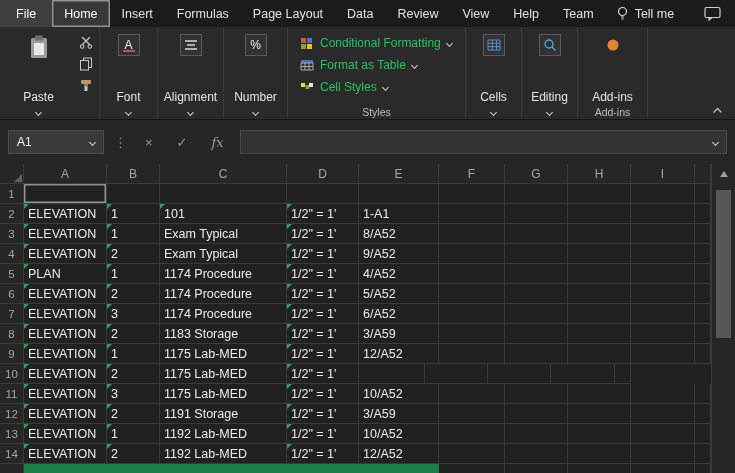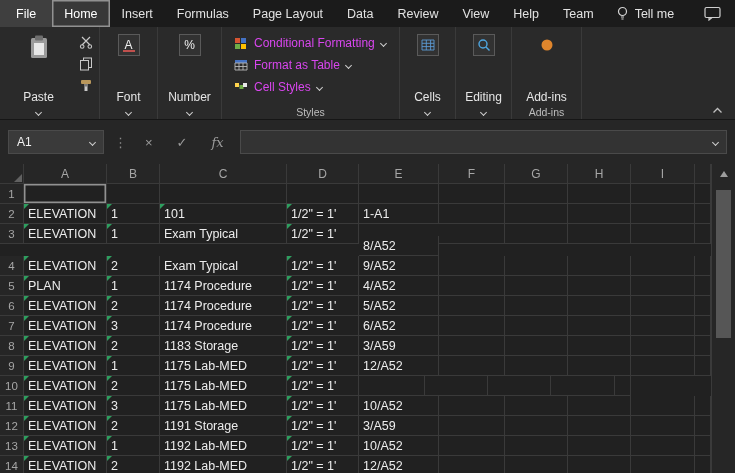--- a/index.html
+++ b/index.html
@@ -21,21 +21,21 @@
   .group-content { flex:1; display:flex; padding:3px 4px 0; }
   .group-label { height:15px; display:flex; align-items:center; justify-content:center; gap:5px; font-size:10.5px; color:#bdbdbd; }
   .bigbtn { flex:1; display:flex; flex-direction:column; align-items:center; padding-top:4px; gap:4px; font-size:12px; color:#e6e6e6; cursor:default; }
   .bigbtn .blabel { margin-top:auto; }
   .bigbtn .chev { margin:2px 0 4px; }
   .smallbtns { display:flex; flex-direction:column; gap:8px; padding:6px 2px 0 6px; }
   .smallbtns .sb { display:flex; align-items:center; gap:3px; }
   .iconbox { width:22px; height:22px; border:1px solid #5a5a5a; background:#323232; display:flex; align-items:center; justify-content:center; font-size:12px; color:#f0f0f0; position:relative; }
   .iconbox .redline { position:absolute; left:4px; right:4px; bottom:3px; height:2px; background:#c0504d; }
   .styles-rows { display:flex; flex-direction:column; justify-content:flex-start; gap:4px; padding:4px 0 0 8px; }
-  .styles-row { display:flex; align-items:center; gap:6px; font-size:12px; color:#d946ef; height:18px; cursor:default; }
+  .styles-row { display:flex; align-items:center; gap:6px; font-size:12px; color:#22c55e; height:18px; cursor:default; }
   .chev { display:inline-block; width:5px; height:5px; border-right:1.3px solid #cfcfcf; border-bottom:1.3px solid #cfcfcf; transform:rotate(45deg); }
   .ribbon-fill { flex:1; position:relative; border-right:none; }
   .collapse-chev { position:absolute; right:12px; bottom:5px; }
   .launcher { display:inline-flex; }
 
   
   .fbar { height:44px; background:#262626; display:flex; align-items:center; gap:8px; padding:0 8px; }
   .namebox { width:96px; height:24px; background:#3a3a3a; border:1px solid #4a4a4a; display:flex; align-items:center; padding:0 8px; font-size:12px; color:#f2f2f2; }
   .namebox .chev { margin-left:auto; }
   .fdots { color:#8a8a8a; font-size:13px; padding:0 2px; }
@@ -144,20 +144,33 @@
     <div class="group" style="width:58px">
       <div class="group-content">
         <div class="bigbtn">
           <span class="iconbox">A<span class="redline"></span></span>
           <span class="blabel">Font</span>
           <span class="chev"></span>
         </div>
       </div>
     </div>
 
+    <div class="group" style="width:66px">
+      <div class="group-content">
+        <div class="bigbtn">
+          <span class="iconbox">
+            <svg width="14" height="12" viewBox="0 0 14 12">
+                <path d="M1 2h12M3 6h8M1 10h12" stroke="#d8d8d8" stroke-width="1.4"></path>
+              </svg>
+          </span>
+          <span class="blabel">Alignment</span>
+          <span class="chev"></span>
+        </div>
+      </div>
+    </div>
 
     <div class="group" style="width:64px">
       <div class="group-content">
         <div class="bigbtn">
           <span class="iconbox">%</span>
           <span class="blabel">Number</span>
           <span class="chev"></span>
         </div>
       </div>
     </div>
@@ -341,21 +354,21 @@
             <span>1</span>
             <span class="flag"></span>
           </div>
           <div class="gc" style="width: 127px;">
             <span>Exam Typical</span>
           </div>
           <div class="gc" style="width: 72px;">
             <span>1/2" = 1'</span>
             <span class="flag"></span>
           </div>
-          <div class="gc" style="width: 80px; margin-top: 12px;">
+          <div class="gc" style="width: 80px;">
             <span>8/A52</span>
           </div>
           <div class="gc" style="width: 66px;"></div>
           <div class="gc" style="width: 63px;"></div>
           <div class="gc" style="width: 63px;"></div>
           <div class="gc" style="width: 64px;"></div>
           <div class="gc" style="width: 16px;"></div>
         </div>
         <div class="grow">
           <div class="gc rownum" style="width: 24px;">4</div>

